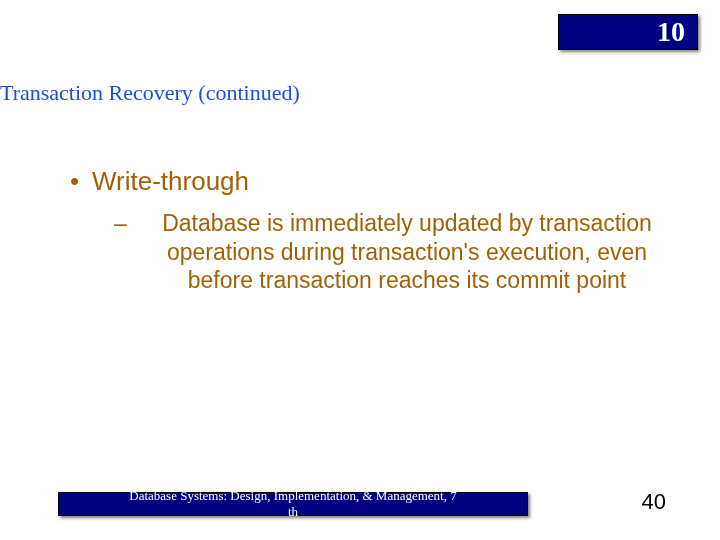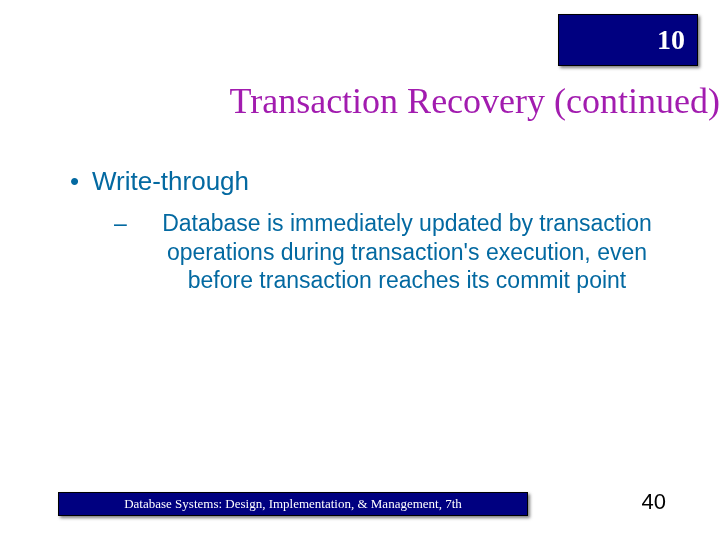--- a/index.html
+++ b/index.html
@@ -7,49 +7,49 @@
   body {
     background: #ffffff;
     font-family: "Times New Roman", Times, serif;
     position: relative;
   }
   .chapter-badge {
     position: absolute;
     top: 14px;
     right: 22px;
     width: 140px;
-    height: 52px;
+    height: 36px;
     background: #000080;
     border: 1px solid #000;
     box-shadow: 2px 2px 3px rgba(0,0,0,0.5);
     color: #ffffff;
     font-size: 28px;
     font-weight: bold;
     display: flex;
     align-items: center;
     justify-content: flex-end;
     padding-right: 12px;
   }
   .slide-title {
     position: absolute;
     top: 80px;
     left: 0;
     right: 0;
-    text-align: right;
-    color: #a21caf;
-    font-size: 36px;
+    text-align: left;
+    color: #1d4ed8;
+    font-size: 22px;
     font-weight: normal;
   }
   .content {
     position: absolute;
     top: 165px;
     left: 70px;
     right: 40px;
     font-family: Arial, Helvetica, sans-serif;
-    color: #0369a1;
+    color: #a16207;
   }
   .bullet-l1 {
     font-size: 26px;
     line-height: 1.3;
     padding-left: 22px;
     position: relative;
     margin-bottom: 10px;
   }
   .bullet-l1::before {
     content: "•";
@@ -78,20 +78,21 @@
     height: 24px;
     background: #000080;
     border: 1px solid #000;
     box-shadow: 2px 2px 3px rgba(0,0,0,0.5);
     color: #fff;
     font-size: 13px;
     display: flex;
     align-items: center;
     justify-content: center;
     padding: 0 6px;
+    flex-direction: column;
   }
   .footer-sup {
     font-size: 13px;
     vertical-align: super;
   }
   .page-num {
     position: absolute;
     right: 54px;
     bottom: 25px;
     font-family: Arial, Helvetica, sans-serif;

